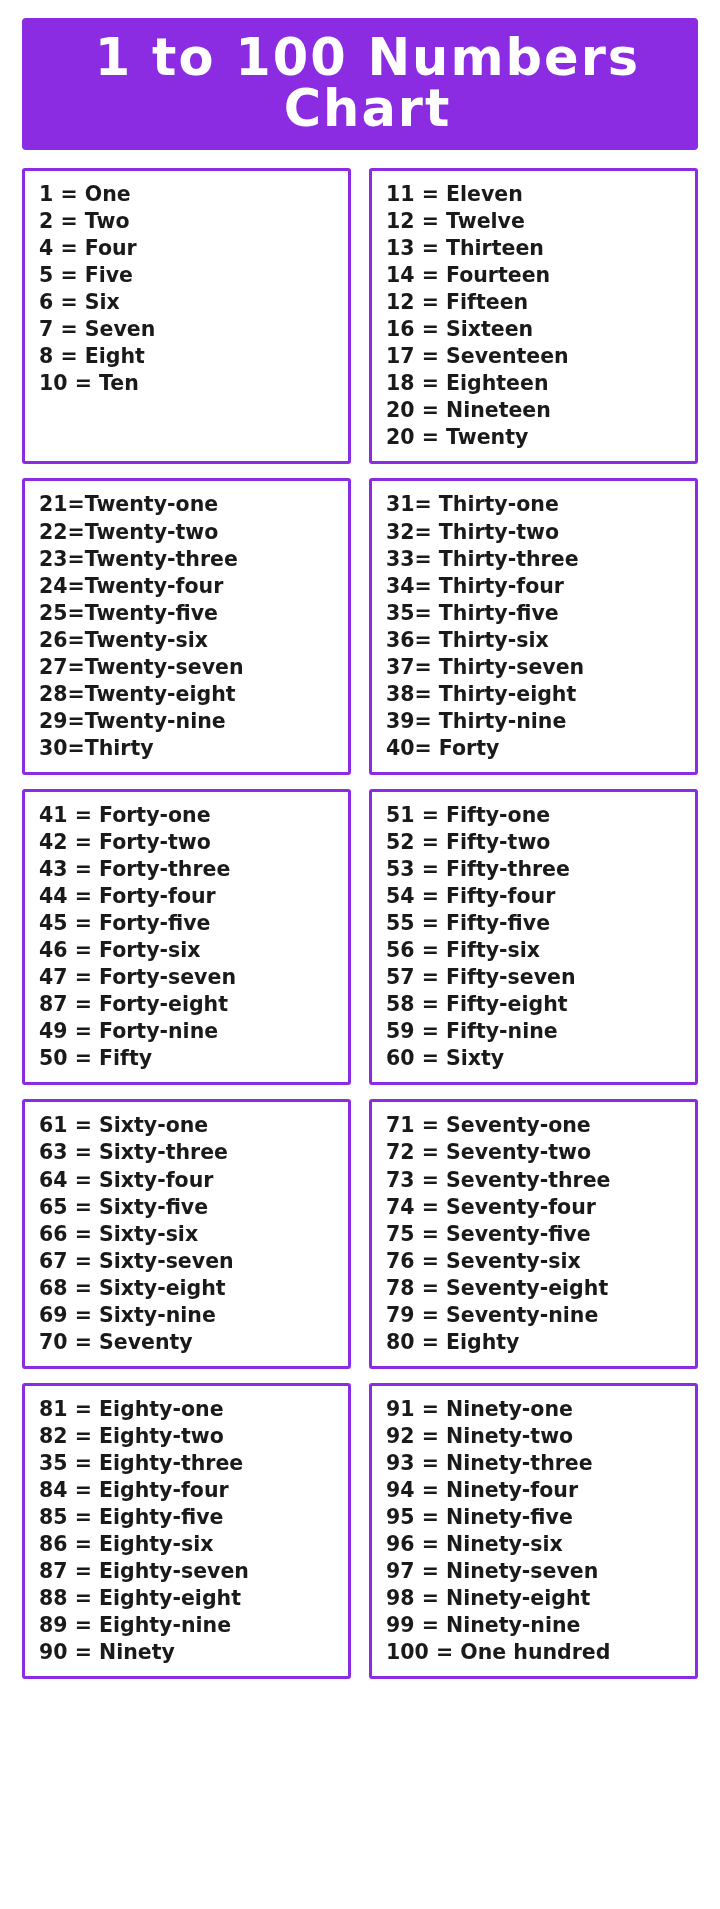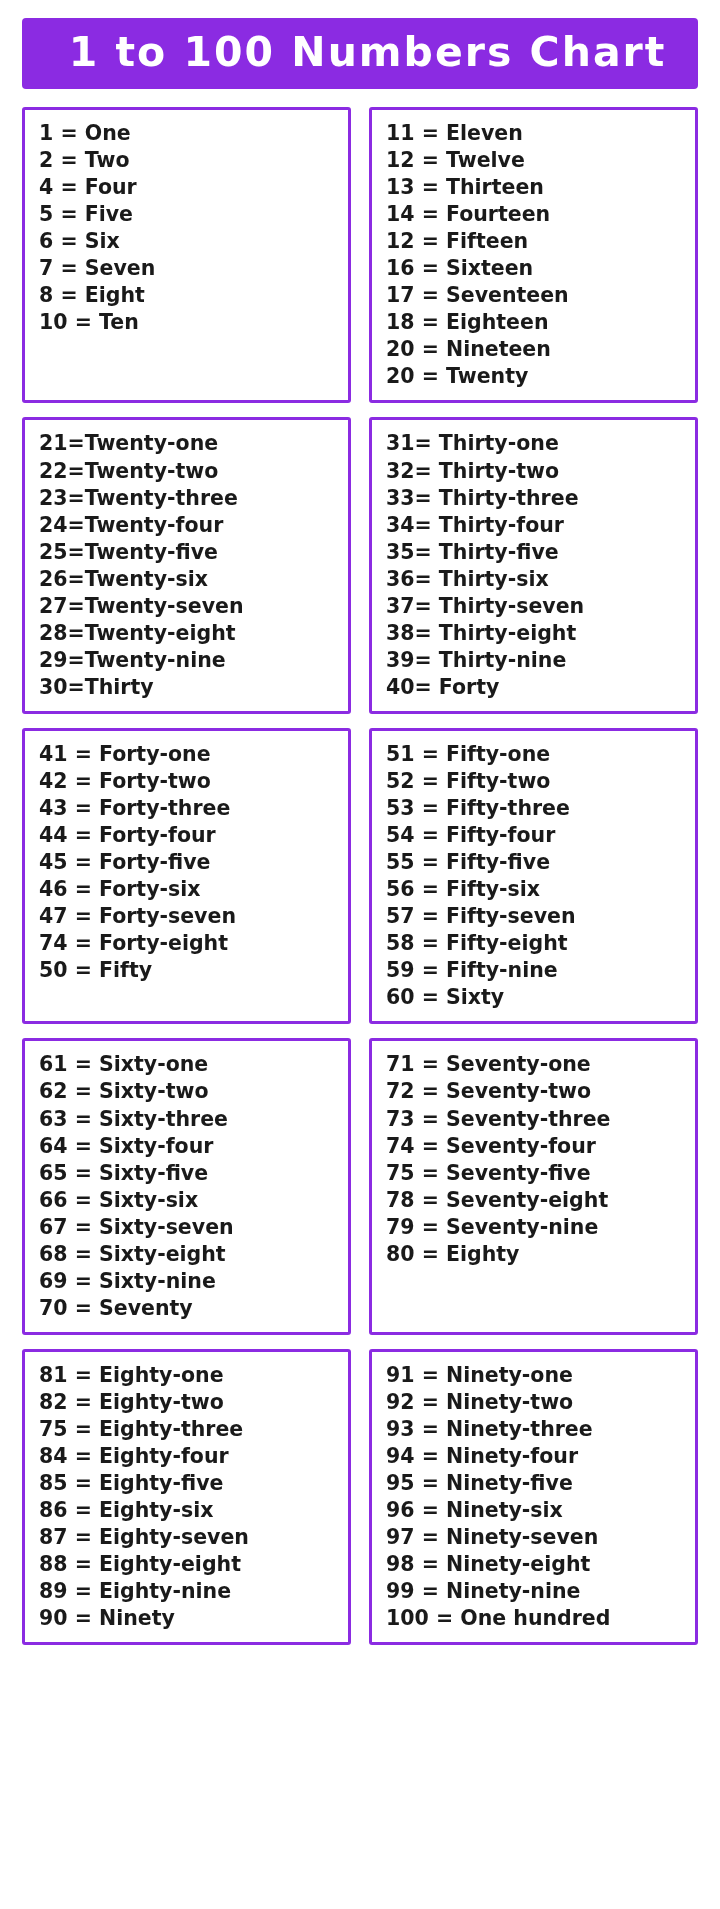--- a/index.html
+++ b/index.html
@@ -19,21 +19,21 @@
   }
   .title-bar {
     background: #8B2BE2;
     border-radius: 4px;
     text-align: center;
     padding: 14px 0 16px 0;
     margin-bottom: 18px;
   }
   .title-bar .title {
     color: #ffffff;
-    font-size: 41px;
+    font-size: 51px;
     font-weight: bold;
     letter-spacing: 2px;
     line-height: 1.0;
     font-family: "DejaVu Sans", sans-serif;
     margin-left: 15px;
   }
   .grid {
     display: flex;
     flex-wrap: wrap;
     justify-content: space-between;
@@ -120,65 +120,66 @@
     </div>
 
     <div class="card">
       <div class="row">41 = Forty-one</div>
       <div class="row">42 = Forty-two</div>
       <div class="row">43 = Forty-three</div>
       <div class="row">44 = Forty-four</div>
       <div class="row">45 = Forty-five</div>
       <div class="row">46 = Forty-six</div>
       <div class="row">47 = Forty-seven</div>
-      <div class="row">74 = Forty-eight</div>
+      <div class="row">87 = Forty-eight</div>
+      <div class="row">49 = Forty-nine</div>
       <div class="row">50 = Fifty</div>
     </div>
 
     <div class="card">
       <div class="row">51 = Fifty-one</div>
       <div class="row">52 = Fifty-two</div>
       <div class="row">53 = Fifty-three</div>
       <div class="row">54 = Fifty-four</div>
       <div class="row">55 = Fifty-five</div>
       <div class="row">56 = Fifty-six</div>
       <div class="row">57 = Fifty-seven</div>
       <div class="row">58 = Fifty-eight</div>
       <div class="row">59 = Fifty-nine</div>
       <div class="row">60 = Sixty</div>
     </div>
 
     <div class="card">
       <div class="row">61 = Sixty-one</div>
-      <div class="row">62 = Sixty-two</div>
       <div class="row">63 = Sixty-three</div>
       <div class="row">64 = Sixty-four</div>
       <div class="row">65 = Sixty-five</div>
       <div class="row">66 = Sixty-six</div>
       <div class="row">67 = Sixty-seven</div>
       <div class="row">68 = Sixty-eight</div>
       <div class="row">69 = Sixty-nine</div>
       <div class="row">70 = Seventy</div>
     </div>
 
     <div class="card">
       <div class="row">71 = Seventy-one</div>
       <div class="row">72 = Seventy-two</div>
       <div class="row">73 = Seventy-three</div>
       <div class="row">74 = Seventy-four</div>
       <div class="row">75 = Seventy-five</div>
+      <div class="row">76 = Seventy-six</div>
       <div class="row">78 = Seventy-eight</div>
       <div class="row">79 = Seventy-nine</div>
       <div class="row">80 = Eighty</div>
     </div>
 
     <div class="card">
       <div class="row">81 = Eighty-one</div>
       <div class="row">82 = Eighty-two</div>
-      <div class="row">75 = Eighty-three</div>
+      <div class="row">35 = Eighty-three</div>
       <div class="row">84 = Eighty-four</div>
       <div class="row">85 = Eighty-five</div>
       <div class="row">86 = Eighty-six</div>
       <div class="row">87 = Eighty-seven</div>
       <div class="row">88 = Eighty-eight</div>
       <div class="row">89 = Eighty-nine</div>
       <div class="row">90 = Ninety</div>
     </div>
 
     <div class="card">

